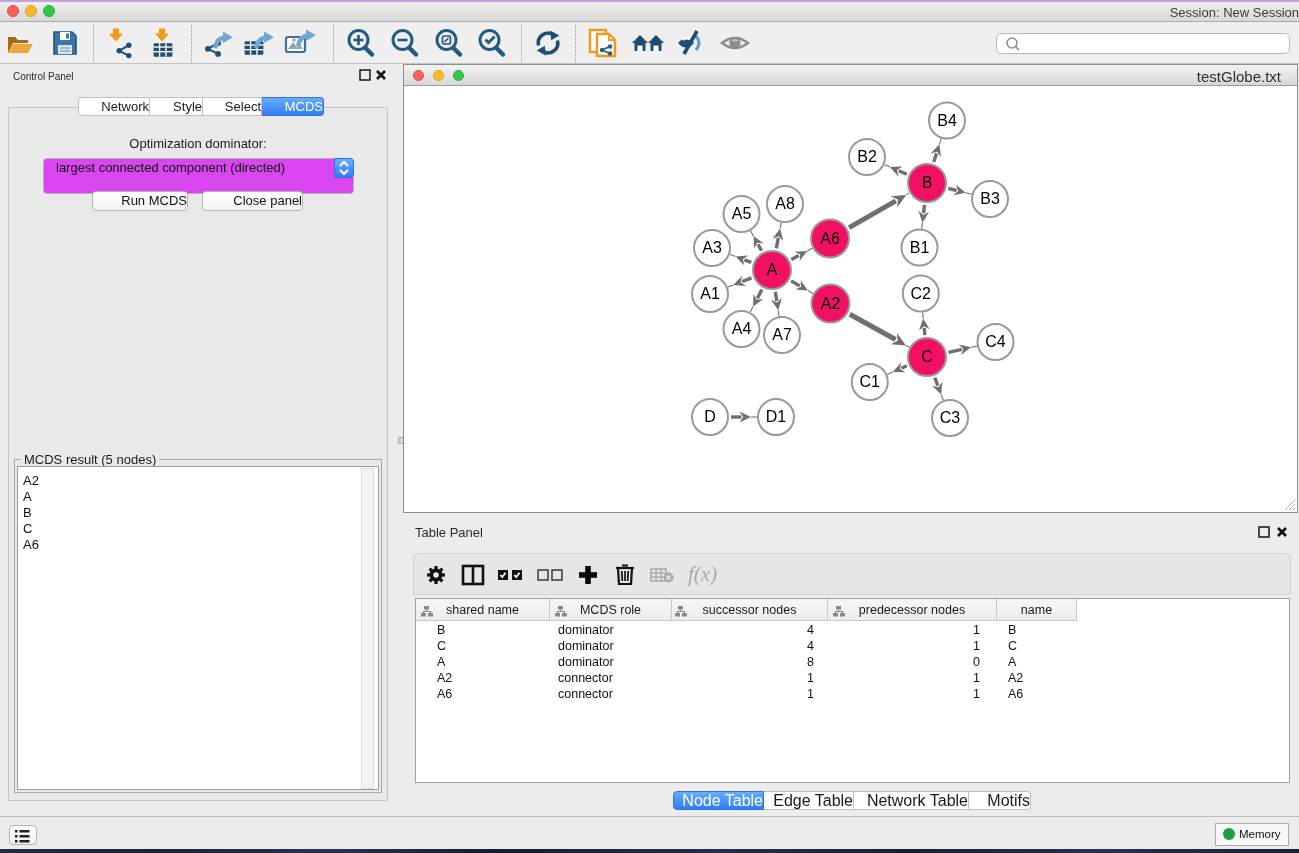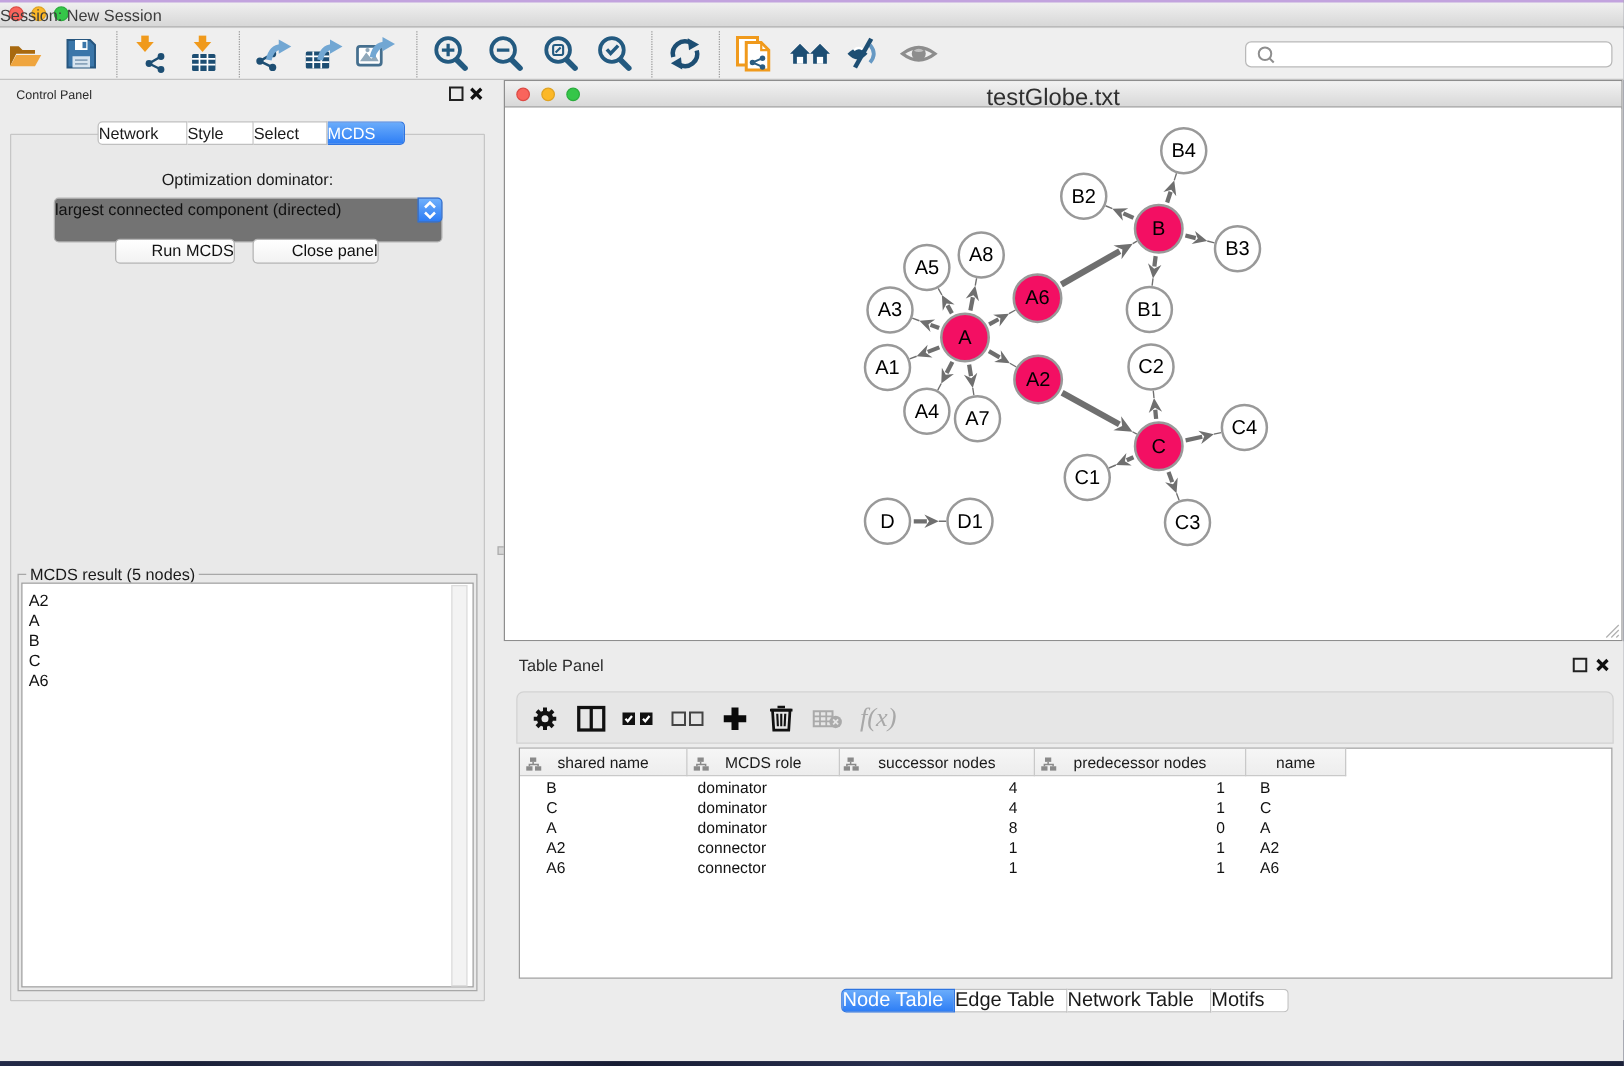--- a/index.html
+++ b/index.html
@@ -1,54 +1,54 @@
 <!DOCTYPE html>
 <html><head><meta charset="utf-8"><style>
 *{margin:0;padding:0;box-sizing:border-box}
 html,body{width:1299px;height:853px;overflow:hidden}
 body{font-family:"Liberation Sans",sans-serif;background:#1c2340;position:relative}
 #app{position:absolute;left:0;top:0;width:1299px;height:849px;background:#ececec}
 #topline{position:absolute;left:0;top:0;width:1299px;height:2px;background:#c2a3de}
 #titlebar{position:absolute;left:0;top:2px;width:1299px;height:20px;
  background:linear-gradient(#f0f0f0,#d7d7d7);border-bottom:1px solid #acacac}
-#titlebar .t{position:absolute;left:0;right:0;top:3px;text-align:left;font-size:13px;color:#3c3c3c}
+#titlebar .t{position:absolute;left:0;right:0;top:3px;text-align:right;font-size:13px;color:#3c3c3c}
 .tl{position:absolute;border-radius:50%}
 #toolbar{position:absolute;left:0;top:23px;width:1299px;height:41px;background:#efefef;
  border-bottom:1px solid #c3c3c3}
 .sep{position:absolute;top:2px;height:37px;width:0;border-left:1px dotted #9a9a9a}
 #searchbox{position:absolute;left:996px;top:10px;width:294px;height:21px;background:#fff;
  border:1px solid #b9b9b9;border-radius:5px}
 
 #cp{position:absolute;left:0;top:64px;width:396px;height:752px;background:#ececec}
 #cp .hdr{position:absolute;left:13px;top:7px;font-size:10px;color:#2b2b2b}
 #cpbox{position:absolute;left:8px;top:43px;width:380px;height:694px;background:#e9e9e9;
  border:1px solid #c6c6c6;border-radius:1px}
 .tabs{position:absolute;display:flex;height:19px;font-size:13px}
-.tab{height:19px;line-height:18px;text-align:left;background:#fff;border:1px solid #c0c0c0;
+.tab{height:19px;line-height:18px;text-align:right;background:#fff;border:1px solid #c0c0c0;
  border-left:none;color:#1a1a1a}
 .tab.first{border-left:1px solid #c0c0c0;border-radius:4px 0 0 4px}
 .tab.last{border-radius:0 4px 4px 0}
 .tab.sel{background:linear-gradient(#6aacfb,#2e7ef5);color:#fff;border-color:#2e74e0}
 #optlab{position:absolute;left:0;width:396px;top:72px;text-align:center;font-size:13px;color:#1a1a1a}
-#combo{position:absolute;left:43px;top:94px;width:311px;height:36px;background:#737373;
- border:1px solid #b3b3b3;border-radius:4px;font-size:13px;color:#111;line-height:18px;}
+#combo{position:absolute;left:43px;top:94px;width:311px;height:36px;background:#d946ef;
+ border:1px solid #b3b3b3;border-radius:4px;font-size:13px;color:#111;line-height:18px;padding-left:12px}
 #combo .sp{position:absolute;right:-1px;top:-1px;width:20px;height:20px;border-radius:0 4px 4px 0;
  background:linear-gradient(#6fb0fc,#2d7cf4);border:1px solid #2c72dd}
 .btn{position:absolute;height:20px;background:linear-gradient(#ffffff,#f2f2f2);border:1px solid #b5b5b5;
  border-radius:4px;font-size:13px;color:#111;text-align:right;line-height:18px}
 #fieldset{position:absolute;left:14px;top:395px;width:368px;height:334px;border:1px solid #a8a8a8}
 #fieldset .leg{position:absolute;left:6px;top:-8px;background:#e9e9e9;padding:0 3px;font-size:13px;color:#1a1a1a}
 #mlist{position:absolute;left:2px;top:6px;width:362px;height:324px;background:#fff;border:1px solid #9c9c9c;
  font-size:13px;color:#111;line-height:16px;padding:6px 0 0 5px}
 #mlist .sb{position:absolute;right:4px;top:1px;width:13px;height:321px;background:#f3f3f3;border:1px solid #dcdcdc}
 
 #netwin{position:absolute;left:403px;top:64px;width:895px;height:449px;background:#fff;border:1px solid #8e8e8e}
 #nettb{position:absolute;left:0;top:0;width:893px;height:21px;background:linear-gradient(#f2f2f2,#d8d8d8);
  border-bottom:1px solid #9c9c9c}
-#nettb .t{position:absolute;left:0;right:16px;top:3px;text-align:center;font-size:19px;color:#2f2f2f}
+#nettb .t{position:absolute;left:0;right:16px;top:3px;text-align:right;font-size:15px;color:#2f2f2f}
 #netcv{position:absolute;left:0;top:22px;width:893px;height:425px;background:#fff}
 
 #tp{position:absolute;left:396px;top:513px;width:903px;height:303px;background:#ececec}
 #tp .hdr{position:absolute;left:19px;top:12px;font-size:13px;color:#2b2b2b}
 #tptool{position:absolute;left:17px;top:40px;width:878px;height:42px;background:#e6e6e6;
  border:1px solid #d2d2d2;border-radius:6px 6px 0 0}
 #tbox{position:absolute;left:19px;top:85px;width:875px;height:185px;background:#fff;border:1px solid #9f9f9f}
 #thead{position:absolute;left:0;top:0;width:661px;height:22px;background:linear-gradient(#f6f6f6,#ededed);
  border-bottom:1px solid #c9c9c9;font-size:12.5px;color:#1a1a1a}
 .hcell{position:absolute;top:0;height:22px;border-right:1px solid #c9c9c9;text-align:center;line-height:22px}
@@ -504,13 +504,26 @@
 <div class="trow" style="left:592px;top:87px">A6</div>
    </div>
    <div class="tabs2" style="left:277px;top:278px">
      <div class="tab first sel" style="width:91px;height:19px">Node Table</div>
      <div class="tab" style="width:90px;height:19px">Edge Table</div>
      <div class="tab" style="width:115px;height:19px">Network Table</div>
      <div class="tab last" style="width:62px;height:19px">Motifs</div>
    </div>
  </div>
 
+ <div id="status">
+   <div id="listbtn"><svg width="25" height="21">
+          <g fill="#222">
+            <rect x="5" y="4" width="2.5" height="2.5"></rect>
+            <rect x="5" y="9" width="2.5" height="2.5"></rect>
+            <rect x="5" y="14" width="2.5" height="2.5"></rect>
+            <rect x="9.5" y="4" width="10" height="2.5"></rect>
+            <rect x="9.5" y="9" width="10" height="2.5"></rect>
+            <rect x="9.5" y="14" width="10" height="2.5"></rect>
+          </g>
+        </svg></div>
+   <div id="membtn"><span style="display:inline-block;width:12px;height:12px;border-radius:50%;background:#1f9e3d;vertical-align:-2px;margin:0 4px 0 7px"></span>Memory</div>
+ </div>
 </div>
 <div id="desk"></div>
 </body></html>

